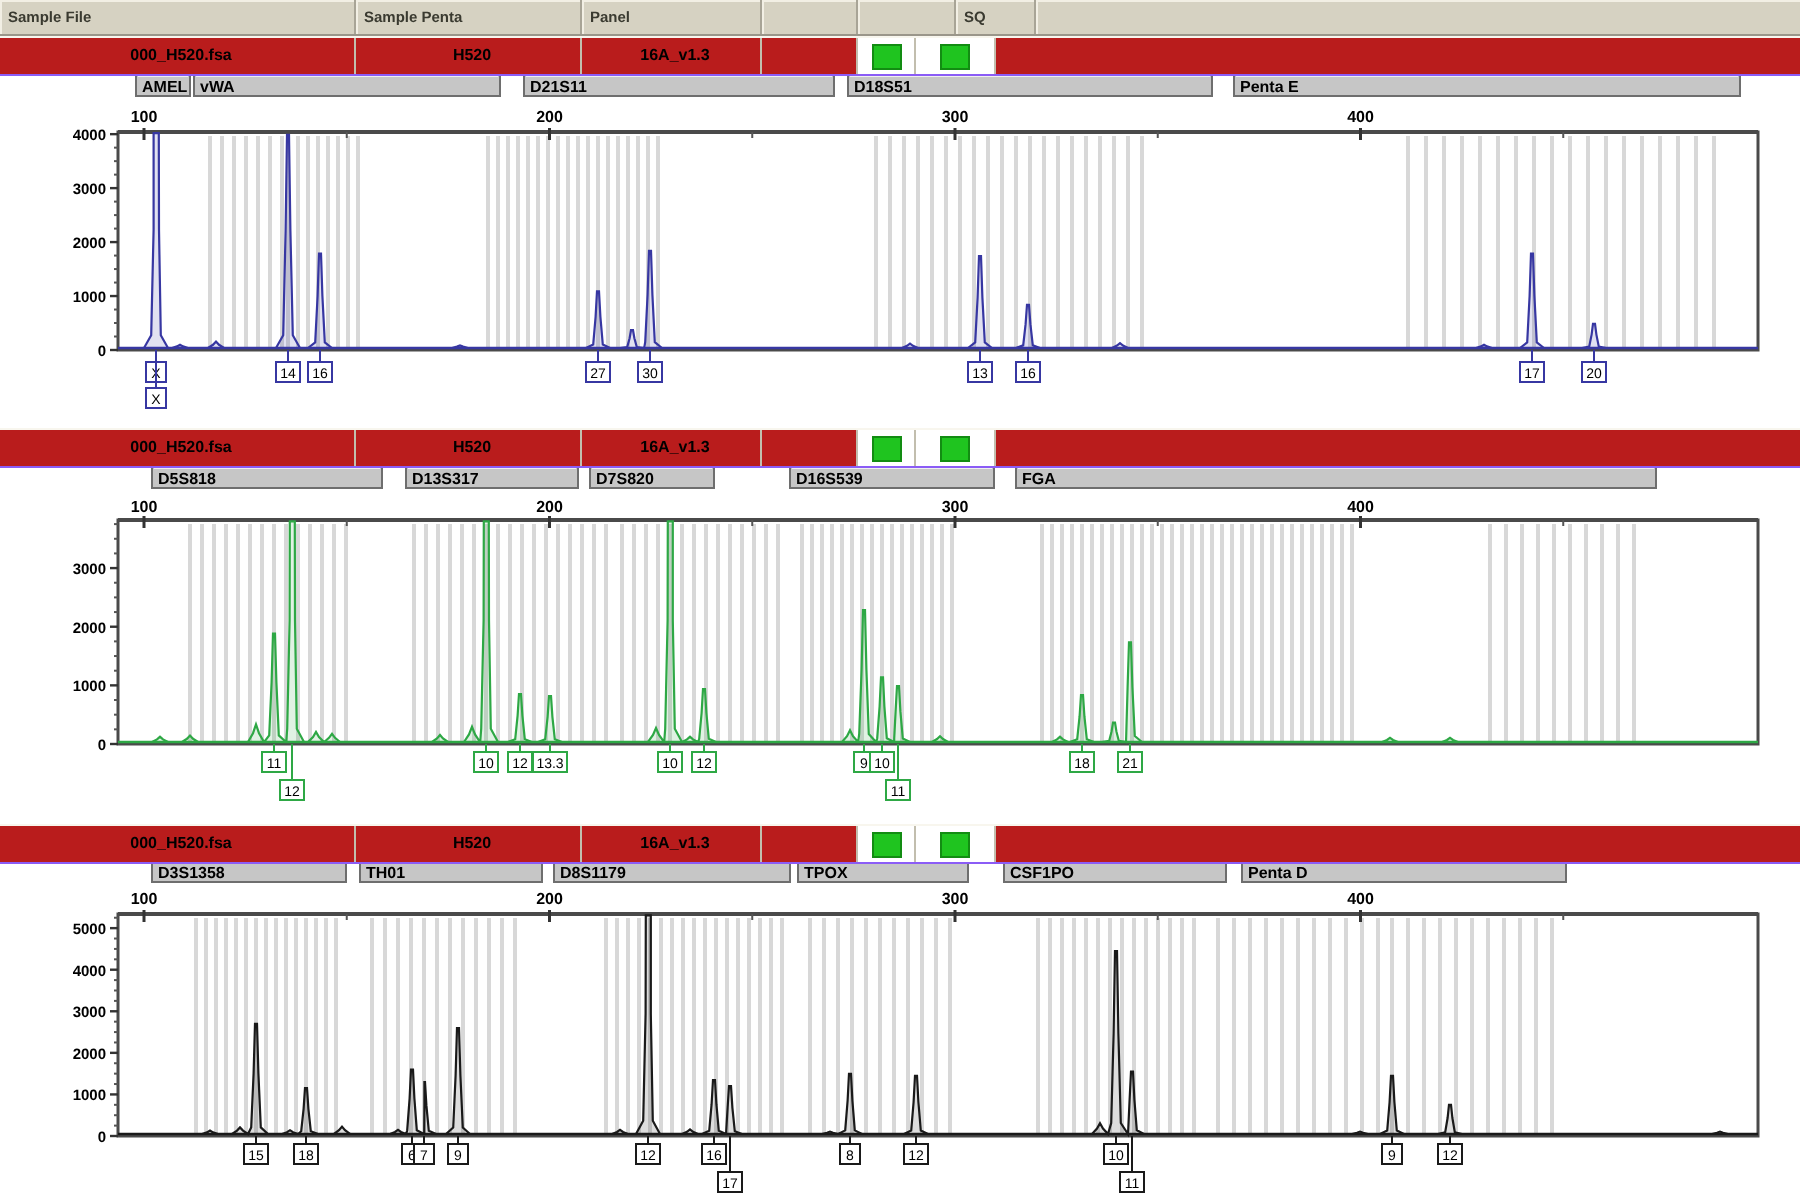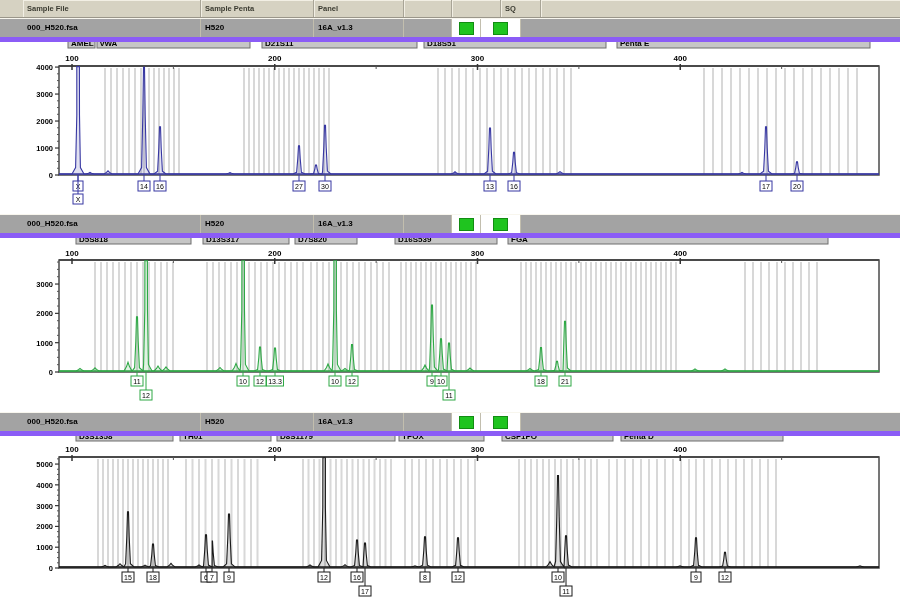--- a/index.html
+++ b/index.html
@@ -3,24 +3,24 @@
 <meta charset="utf-8">
 <style>
   html,body{margin:0;padding:0;background:#fff;}
   .app{position:relative;width:900px;height:597px;background:#ffffff;overflow:hidden;
        font-family:"Liberation Sans", sans-serif;}
   .row{position:absolute;left:0;width:900px;display:flex;}
   .hdr{top:0;height:17px;background:#d6d2c2;border-bottom:1px solid #9a968a;}
   .hdr .cell{font-size:7.5px;font-weight:bold;color:#3a3a30;line-height:17px;padding-left:4px;
        border-right:1px solid #a8a496;box-sizing:border-box;white-space:nowrap;overflow:hidden;
        box-shadow:inset 1px 1px 0 #f2efe4;}
-  .val{height:18px;background:#a3a3a3;border-top:1px solid #f8f6ee;border-bottom:5px solid #8b5cf6;}
+  .val{height:18px;background:#b91c1c;border-top:1px solid #f8f6ee;border-bottom:1px solid #8b5cf6;text-align:center;}
   .val .cell{font-size:8px;font-weight:bold;color:#000;line-height:17px;padding-left:4px;
        border-right:1px solid #c2beae;box-sizing:border-box;white-space:nowrap;overflow:hidden;}
-  .cell.c0{width:178px;margin-left:23px;} .cell.c1{width:113px;} .cell.c2{width:90px;}
+  .cell.c0{width:178px;} .cell.c1{width:113px;} .cell.c2{width:90px;}
   .cell.c3{width:34px;padding-left:47px;} .cell.c4{width:29px;padding-left:48px;} .cell.c5{width:40px;}
   .cell.c6{flex:1;border-right:none;}
   .val .statuscell{background:#ffffff;display:flex;align-items:center;justify-content:center;padding-left:0;}
   .gsq{width:15px;height:13px;background:#1fc41f;border:1px solid #128c12;box-sizing:border-box;}
   svg{position:absolute;left:0;top:0;}
   text{font-family:"Liberation Sans", sans-serif;}
 </style>
 </head>
 <body>
 

